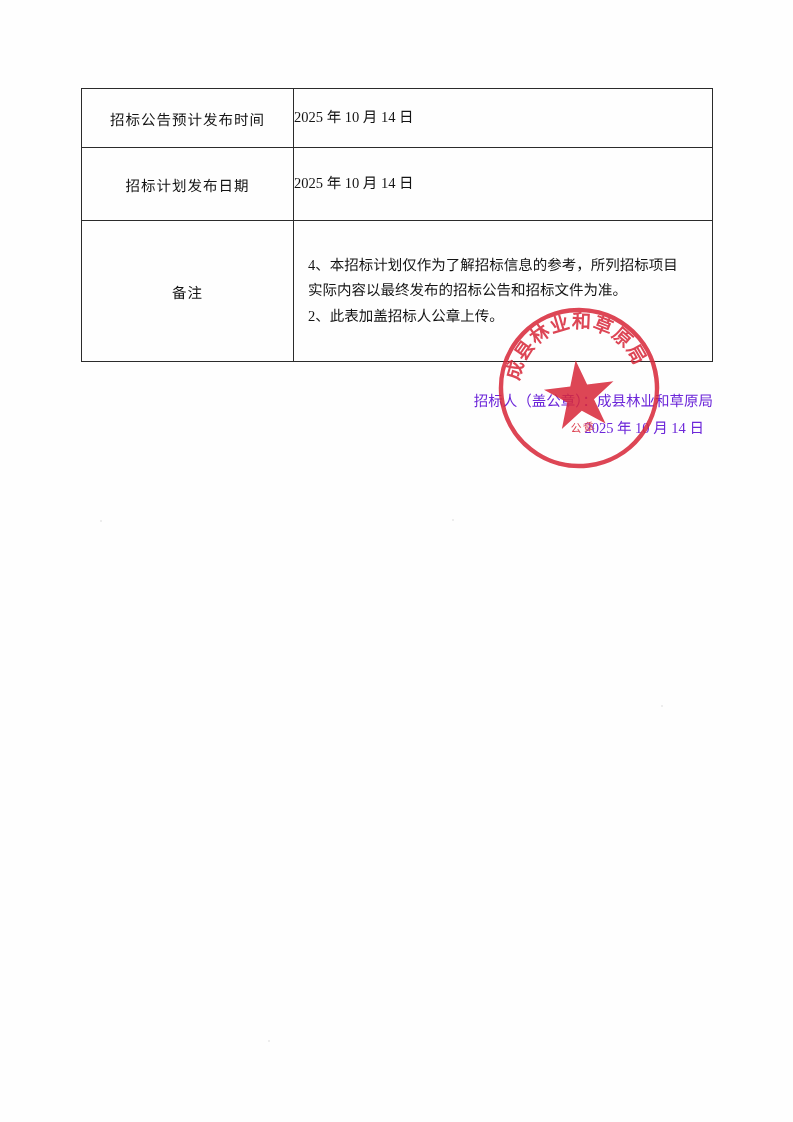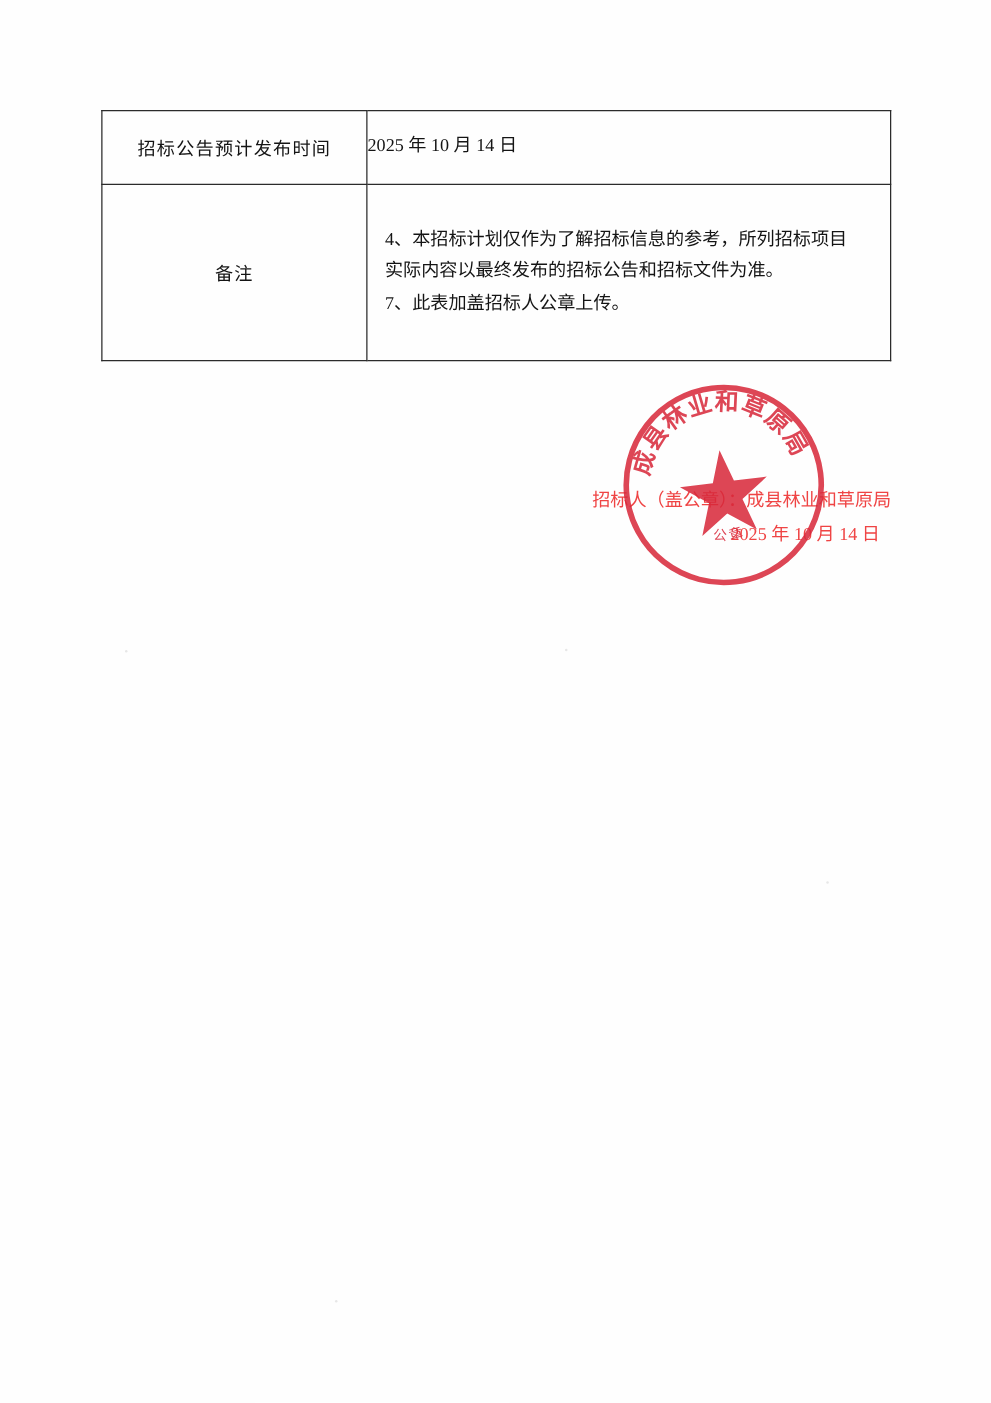--- a/index.html
+++ b/index.html
@@ -69,21 +69,21 @@
   }
 
   .signature-block {
     position: absolute;
     right: 80px;
     top: 388px;
     width: 430px;
     text-align: right;
     font-size: 14.5px;
     line-height: 1.85;
-    color: #ef4444;
+    color: #6d28d9;
   }
   .sig-line { display: block; white-space: nowrap; }
   .sig-date { display: block; padding-right: 9px; }
 
   
   .seal {
     position: absolute;
     left: 495px;
     top: 304px;
     width: 168px;
@@ -131,27 +131,31 @@
   <table class="doc-table">
     <colgroup>
       <col class="col-label">
       <col>
     </colgroup>
     <tbody>
       <tr class="row-date-1">
         <td class="cell-label">招标公告预计发布时间</td>
         <td class="cell-value">2025 年 10 月 14 日</td>
       </tr>
+      <tr class="row-date-2">
+        <td class="cell-label">招标计划发布日期</td>
+        <td class="cell-value">2025 年 10 月 14 日</td>
+      </tr>
       <tr class="row-remark">
         <td class="cell-label">备注</td>
         <td>
           <div class="remark-body">
             <span class="remark-line">4、本招标计划仅作为了解招标信息的参考，所列招标项目</span>
             <span class="remark-line">实际内容以最终发布的招标公告和招标文件为准。</span>
-            <span class="remark-line">7、此表加盖招标人公章上传。</span>
+            <span class="remark-line">2、此表加盖招标人公章上传。</span>
           </div>
         </td>
       </tr>
     </tbody>
   </table>
 
   <div class="signature-block">
     <span class="sig-line">招标人（盖公章）：成县林业和草原局</span>
     <span class="sig-date">2025 年 10 月 14 日</span>
   </div>

